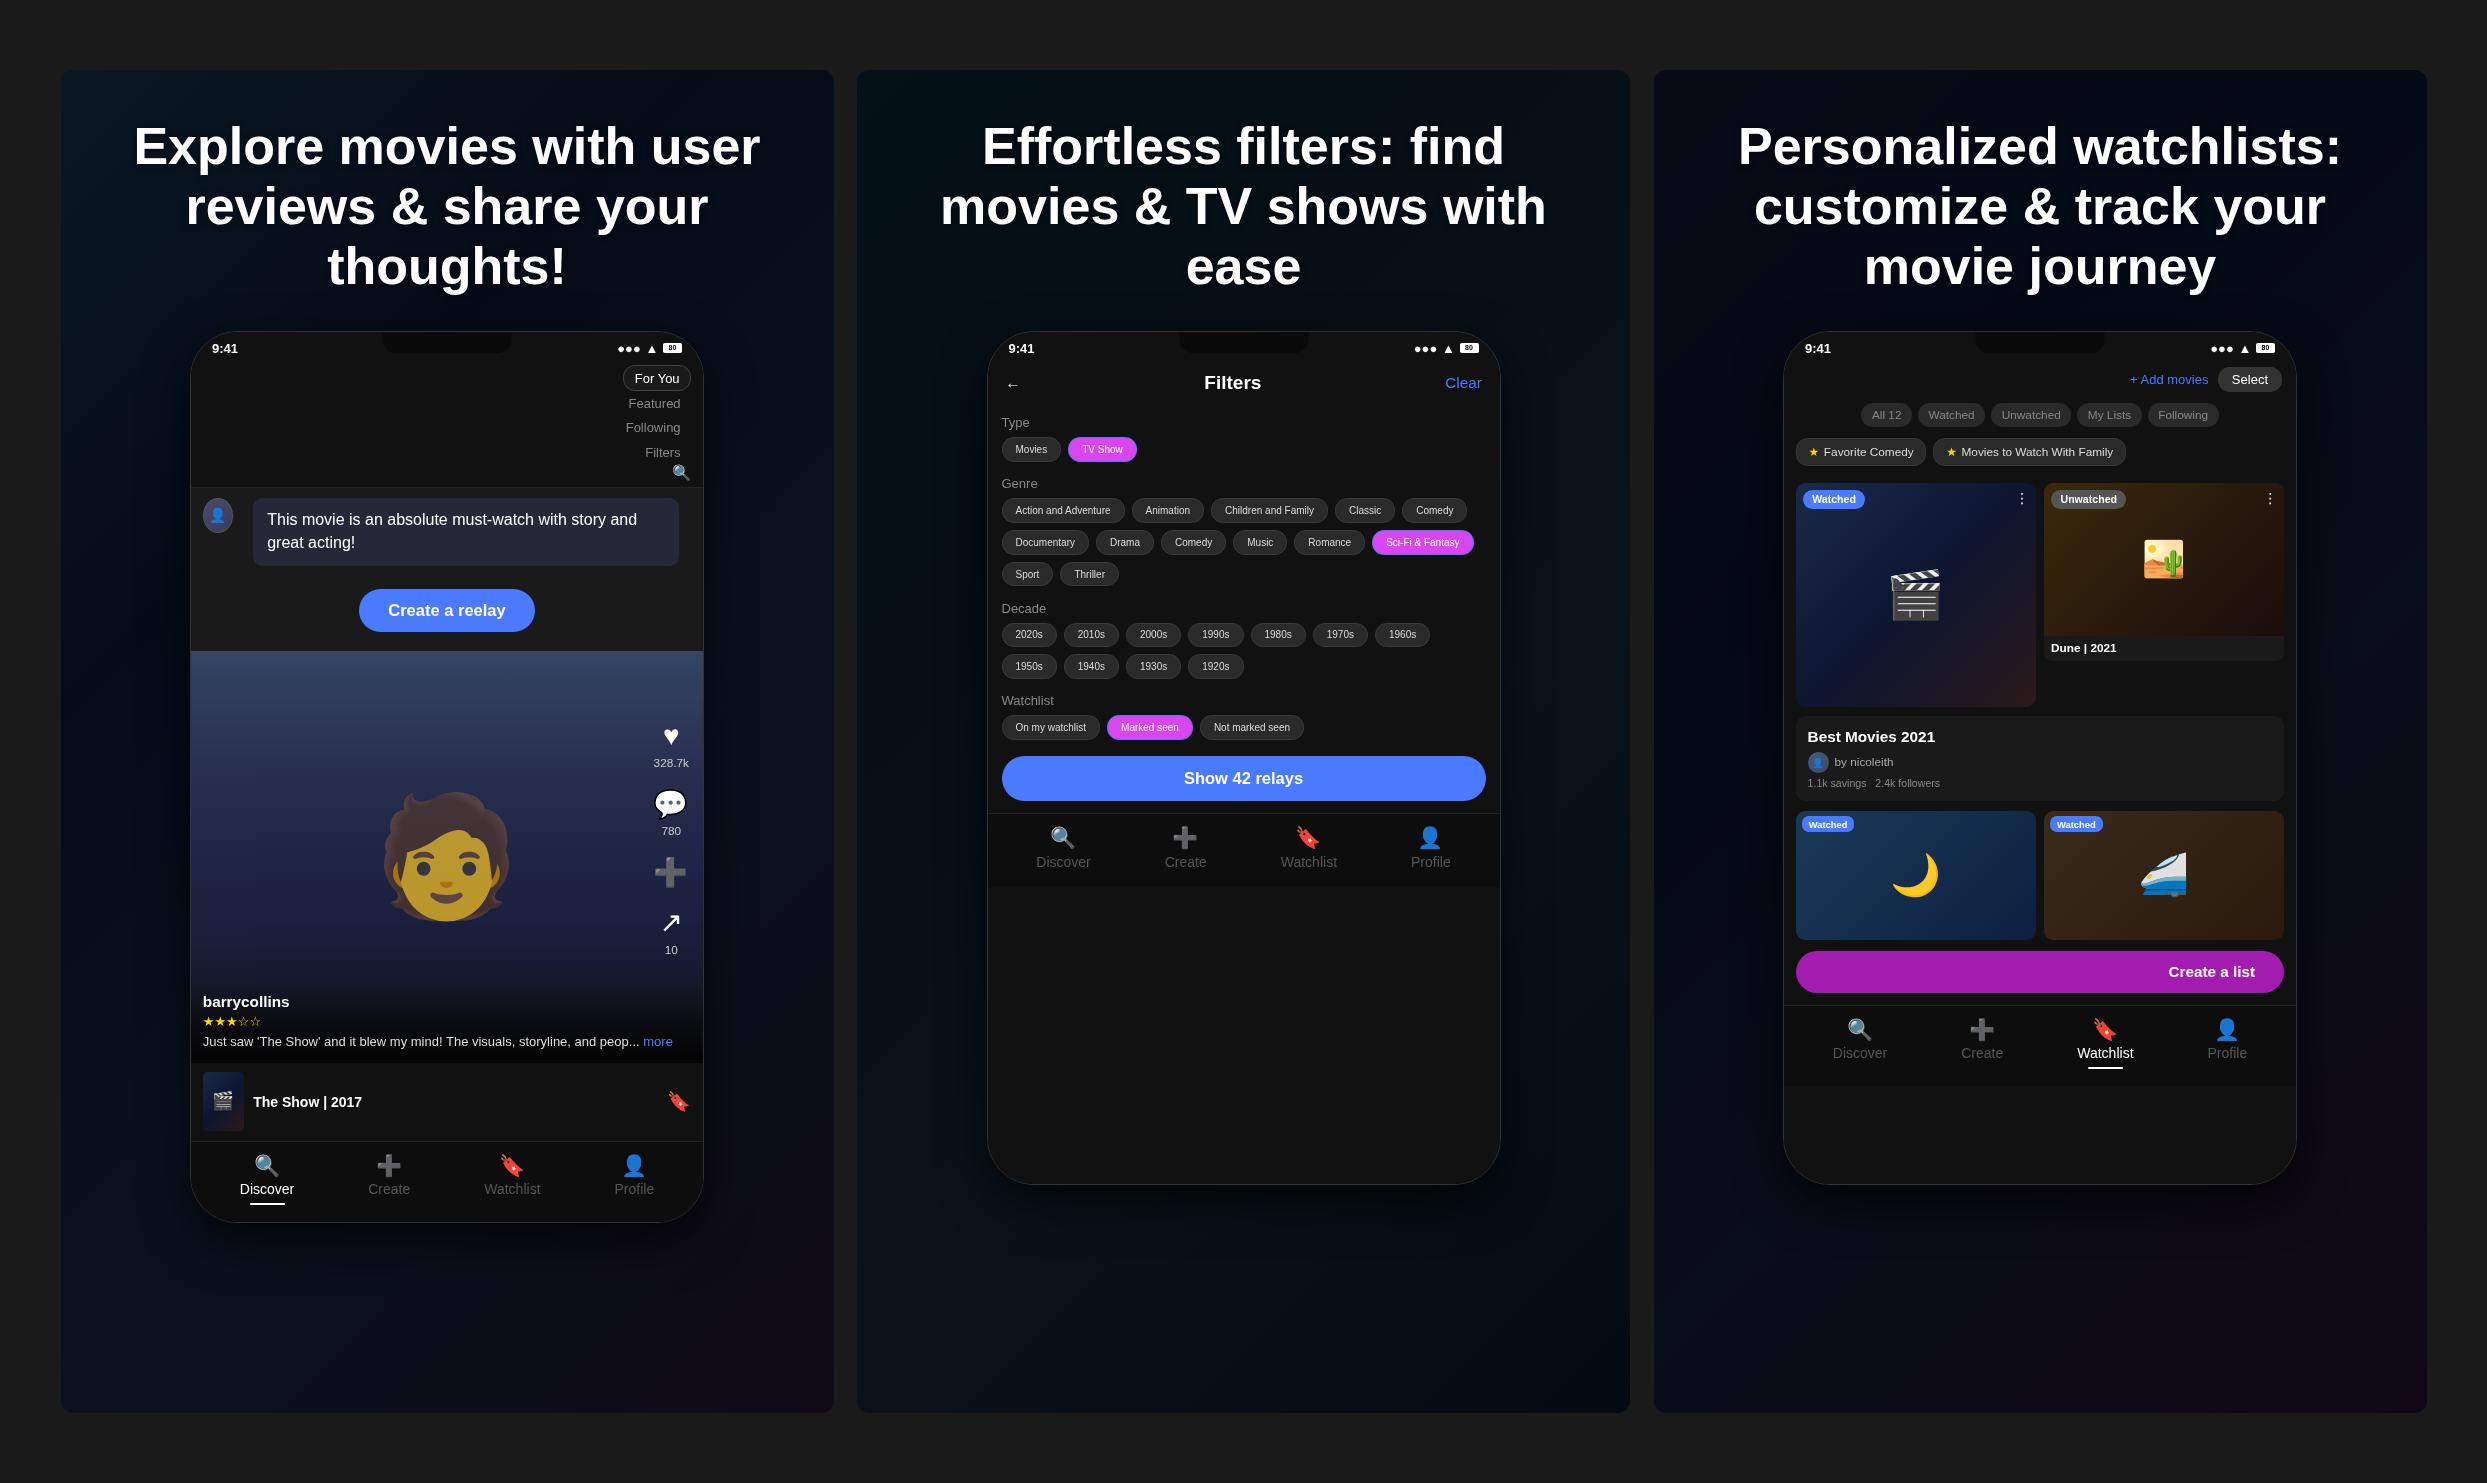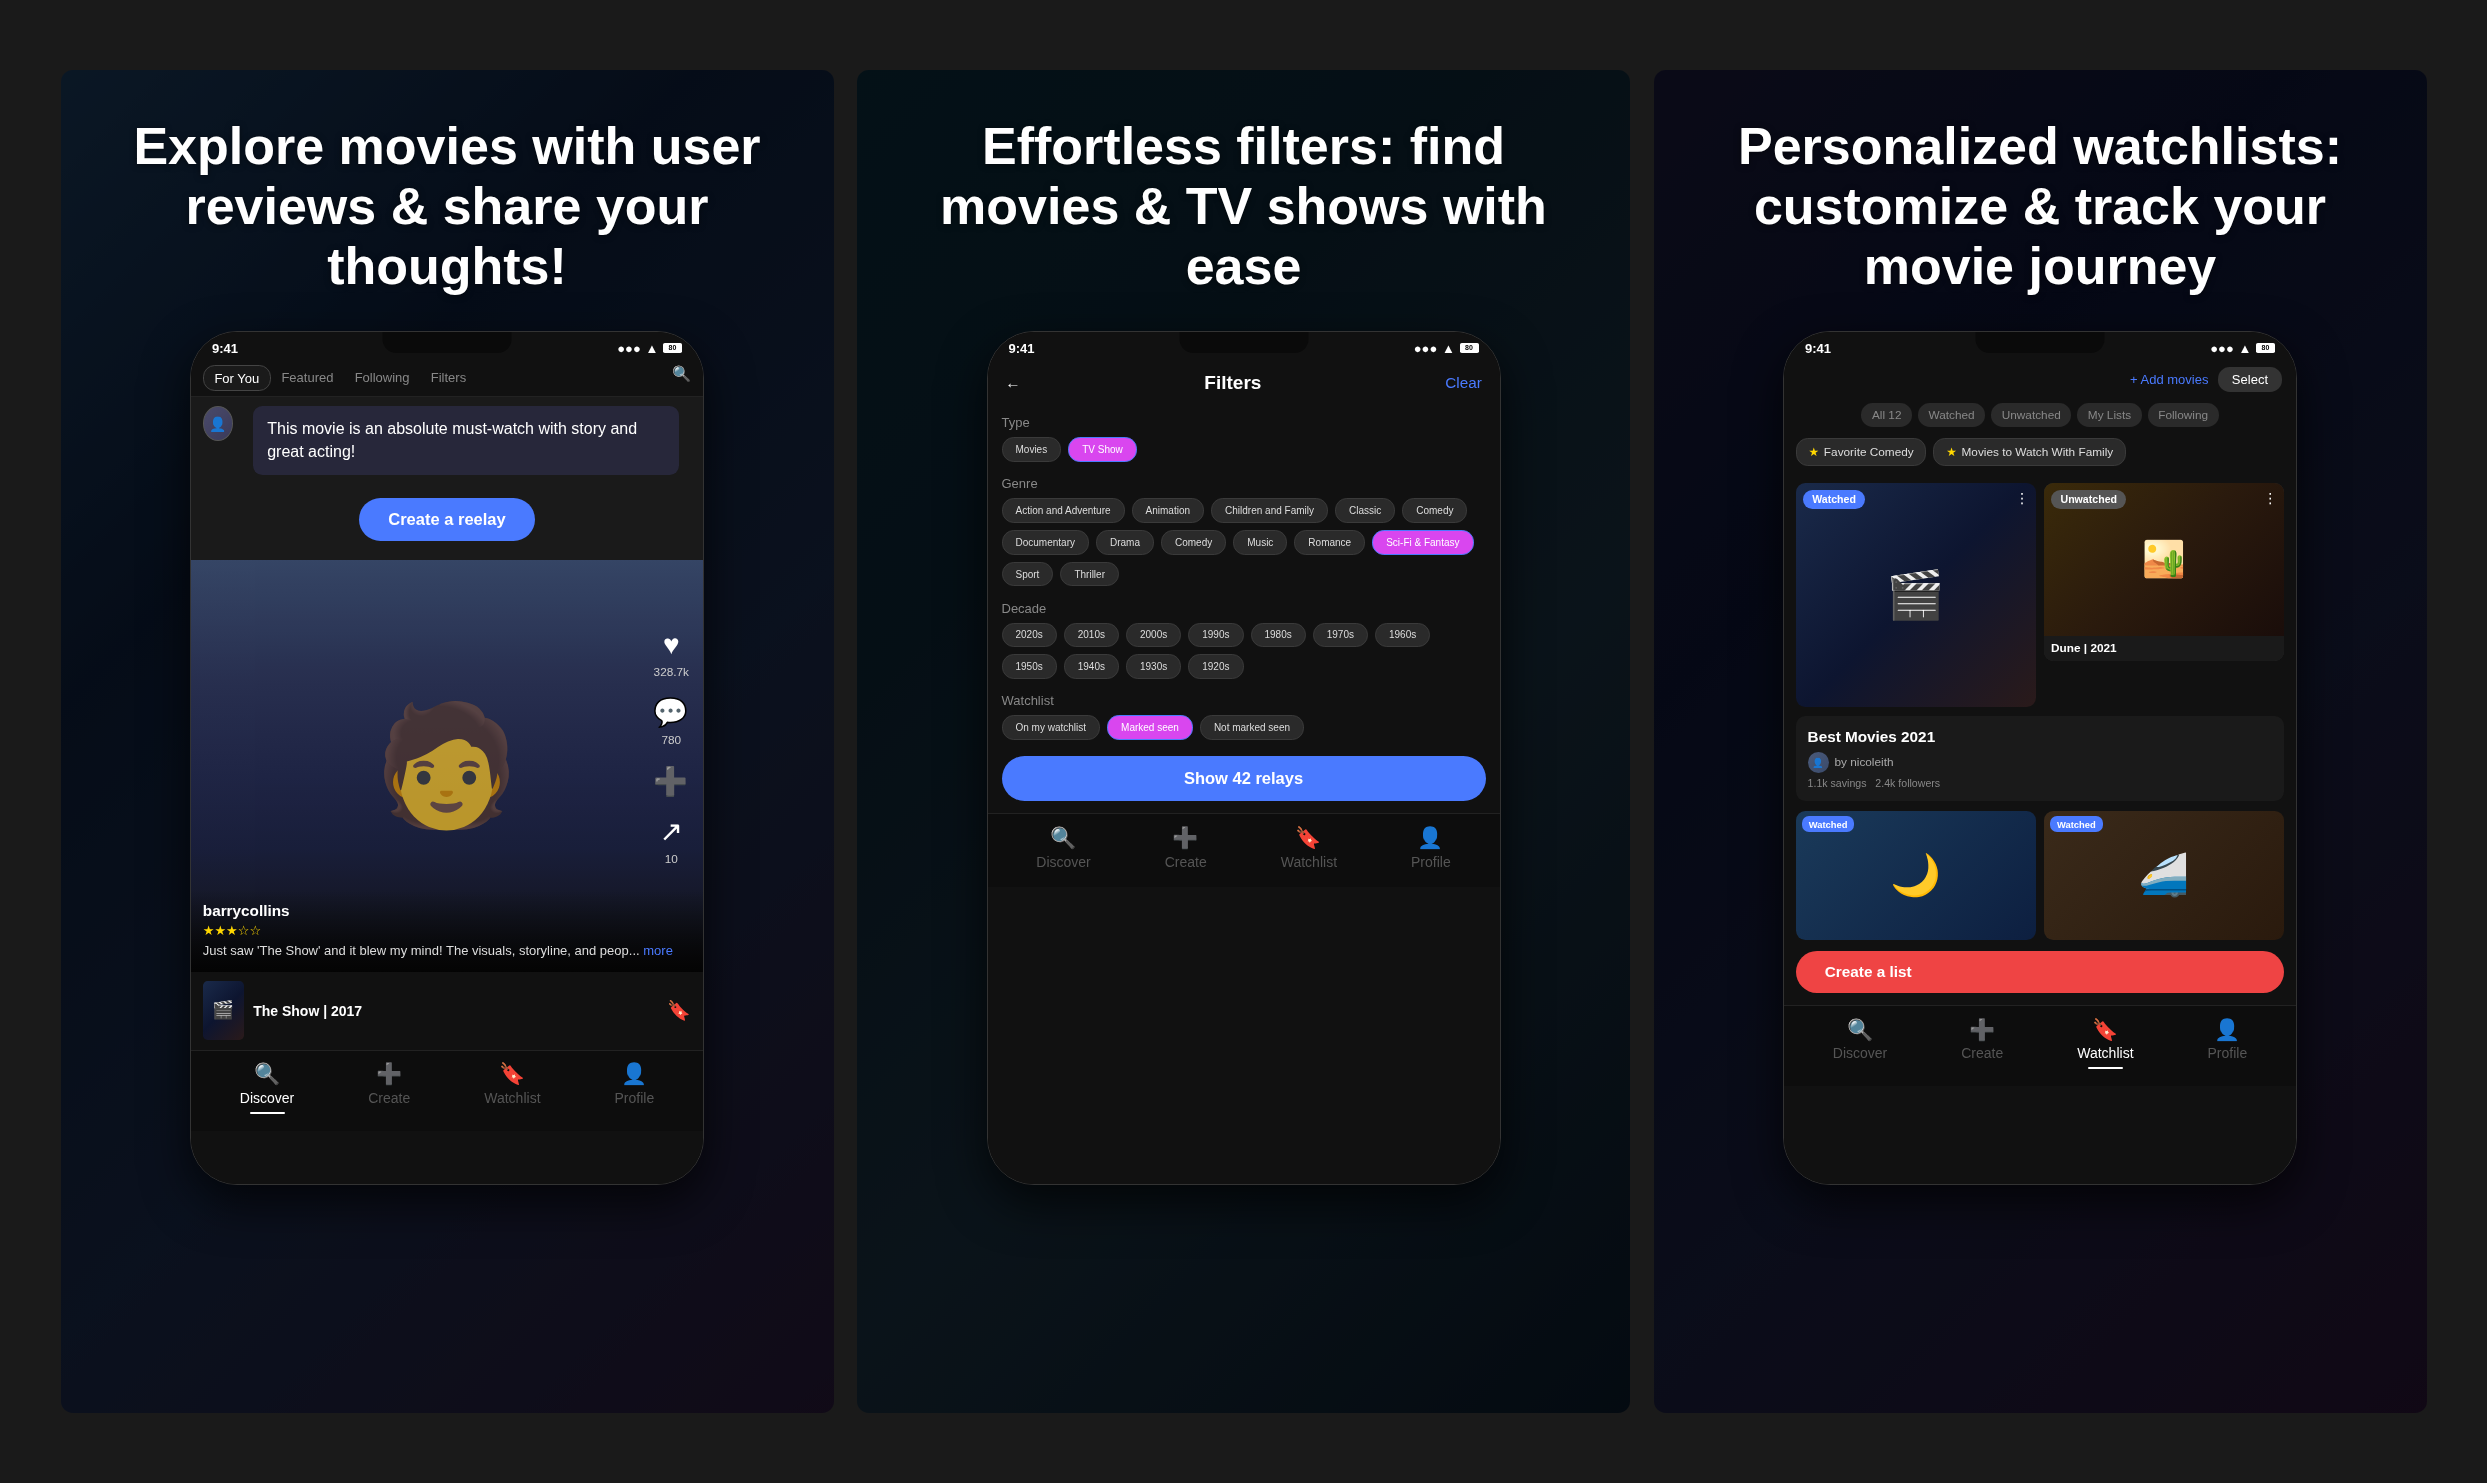--- a/index.html
+++ b/index.html
@@ -121,21 +121,22 @@
       overflow: hidden;
     }
 
     
     .nav-tabs {
       display: flex;
       gap: 0;
       padding: 4.7px 11.8px;
       background: #111;
       border-bottom: 0.6px solid #222;
-      align-items: flex-start;
+      align-items: flex-end;
+      flex-direction: column;
     }
     .nav-tab {
       padding: 4.7px 10.6px;
       font-size: 13px;
       color: #888;
       border-radius: 11.8px;
       white-space: nowrap;
     }
     .nav-tab.active {
       background: #1a1a1a;
@@ -487,27 +488,27 @@
       background: linear-gradient(135deg, #4a5a7a, #3a4a6a);
       display: flex;
       align-items: center;
       justify-content: center;
       font-size: 9.4px;
       color: white;
     }
     .list-username { color: #aaa; font-size: 11.8px; }
     .list-stats { color: #888; font-size: 10.6px; }
     .create-list-btn {
-      background: #ef4444;
+      background: #a21caf;
       color: white;
       border-radius: 23.5px;
       padding: 11.8px 29px;
       font-size: 15.3px;
       font-weight: 700;
-      text-align: left;
+      text-align: right;
       margin: 0 11.8px 11.8px;
       display: block;
     }
 
     
     .nav-underline {
       width: 35px;
       height: 1.8px;
       background: white;
       border-radius: 1.2px;

